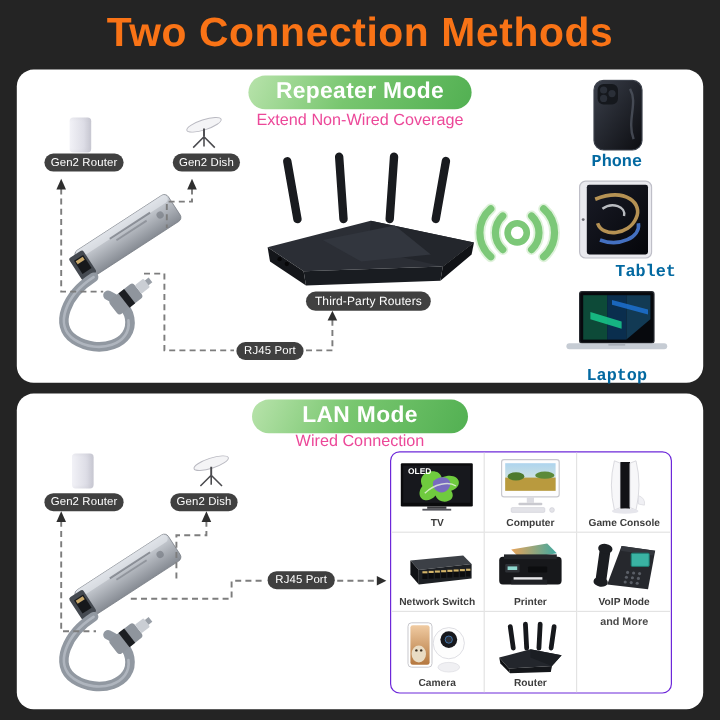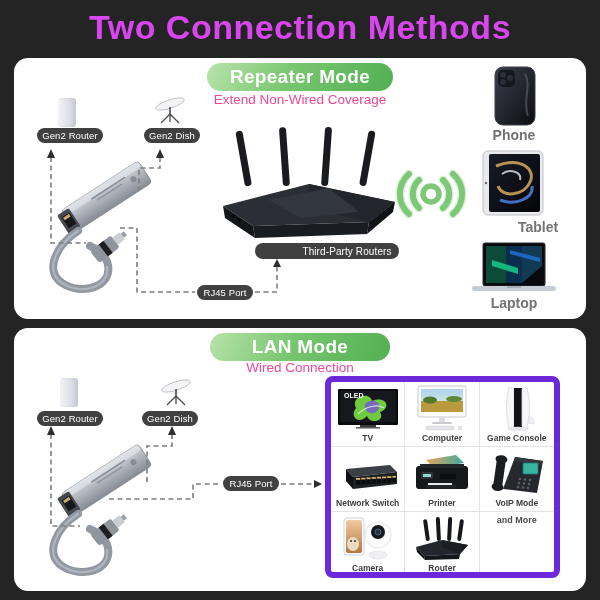--- a/index.html
+++ b/index.html
@@ -1,39 +1,39 @@
 <!DOCTYPE html>
 <html><head>
 <meta charset="utf-8">
 <style>
   html,body{margin:0;padding:0;background:#242424;}
   .stage{position:relative;width:600px;height:600px;background:#242424;overflow:hidden;
          font-family:"Liberation Sans","DejaVu Sans",sans-serif;}
   .title{position:absolute;top:8px;left:0;width:100%;text-align:center;
-         font-size:34px;font-weight:800;color:#d946ef;letter-spacing:.5px;}
+         font-size:34px;font-weight:800;color:#f97316;letter-spacing:.5px;}
   .panel{position:absolute;left:14px;width:572px;background:#ffffff;border-radius:14px;}
   .panel1{top:58px;height:261px;}
   .panel2{top:328px;height:263px;}
   .mode-pill{position:absolute;left:50%;transform:translateX(-50%);top:5px;width:186px;height:28px;
          border-radius:999px;display:flex;align-items:center;justify-content:center;
          background:linear-gradient(115deg,#b8e3ab 0%,#78c66f 45%,#52b052 100%);
          color:#fff;font-weight:800;font-size:19px;letter-spacing:.3px;}
   .subtitle{position:absolute;top:34px;left:0;width:100%;text-align:center;
          font-size:13.5px;color:#ec4899;}
   .panel2 .subtitle{top:32px;}
   .pill-dark{position:absolute;background:#404040;color:#fff;border-radius:999px;
          display:flex;align-items:center;justify-content:center;
          font-weight:400;font-size:9.5px;letter-spacing:.1px;white-space:nowrap;z-index:4;}
   .tower{position:absolute;width:18px;height:29px;border-radius:3px;
          background:linear-gradient(to right,#f2f2f7,#d2d2dd);box-shadow:inset -3px 0 4px rgba(0,0,0,.06);}
   .lines{position:absolute;inset:0;width:100%;height:100%;z-index:3;pointer-events:none;}
   .abs{position:absolute;}
-  .dev-label{position:absolute;text-align:center;font-size:14px;font-weight:700;color:#737373;}
+  .dev-label{position:absolute;text-align:center;font-size:14px;font-weight:700;color:#0369a1;font-family:Liberation Mono, monospace;}
   .grid-box{position:absolute;left:311px;top:48px;width:235px;height:202px;box-sizing:border-box;
-         border:6px solid #6d28d9;border-radius:8px;background:#fff;display:grid;
+         border:1px solid #6d28d9;border-radius:8px;background:#fff;display:grid;
          grid-template-columns:repeat(3,1fr);grid-template-rows:repeat(3,1fr);overflow:hidden;}
   .cell{border-right:1px solid #e3e3e3;border-bottom:1px solid #e3e3e3;
          display:flex;flex-direction:column;align-items:center;justify-content:flex-end;
          padding:2px 1px 3px;box-sizing:border-box;min-width:0;}
   .cell:nth-child(3n){border-right:none;}
   .cell:nth-child(n+7){border-bottom:none;justify-content:flex-end;}
   .cell-label{font-size:8.5px;font-weight:700;color:#3c3c3c;margin-top:1px;white-space:nowrap;}
   .cell.more{justify-content:flex-start;}
   .cell.more .cell-label{font-size:9px;color:#4a4a4a;}
 </style>
@@ -133,21 +133,21 @@
       </g>
       <polygon points="14,80 100,58 186,76 160,96 44,100" fill="#2b2e35"></polygon>
       <polygon points="100,58 186,76 160,96 98,82" fill="#23262c"></polygon>
       <polygon points="60,74 120,62 150,86 92,92" fill="#32363e"></polygon>
       <polygon points="14,80 44,100 46,112 16,92" fill="#14161a"></polygon>
       <polygon points="44,100 160,96 158,108 46,112" fill="#191c21"></polygon>
       <polygon points="160,96 186,76 184,86 158,108" fill="#101216"></polygon>
       <circle cx="24" cy="90" r="1.8" fill="#060607"></circle>
       <circle cx="30" cy="94" r="1.8" fill="#060607"></circle>
     </svg>
-    <div class="pill-dark" style="left:241px;top:185px;width:104px;height:16px;font-size:10px;padding-left:40px;">Third-Party Routers</div>
+    <div class="pill-dark" style="left:241px;top:185px;width:104px;height:16px;font-size:10px;">Third-Party Routers</div>
 
     <div class="pill-dark" style="left:183px;top:227px;width:56px;height:15px;">RJ45 Port</div>
 
     <svg class="abs" style="left:378px;top:106px;" width="78" height="60" viewBox="0 0 78 60">
       <g fill="none" stroke="#d7efd2" stroke-width="9" stroke-linecap="round" opacity=".8">
         <path d="M27,16 A19,19 0 0 0 27,44"></path>
           <path d="M17,10 A26.5,26.5 0 0 0 17,50"></path>
         <path d="M51,16 A19,19 0 0 1 51,44"></path>
           <path d="M61,10 A26.5,26.5 0 0 1 61,50"></path>
       </g>
@@ -183,21 +183,21 @@
     <svg class="abs" style="left:456px;top:184px;" width="88" height="52" viewBox="0 0 88 52">
       <rect x="13" y="1" width="62" height="43" rx="2" fill="#07090d" stroke="#2a2d33" stroke-width="1"></rect>
       <rect x="16" y="4" width="20" height="37" fill="#0d4a38"></rect>
       <rect x="36" y="4" width="16" height="37" fill="#0a2e4e"></rect>
       <polygon points="52,4 72,4 72,24 52,41" fill="#123a54"></polygon>
       <polygon points="22,18 48,26 48,32 22,24" fill="#19c98c" opacity=".85"></polygon>
       <polygon points="40,8 70,16 70,20 40,12" fill="#1e74d8" opacity=".8"></polygon>
       <rect x="2" y="44" width="84" height="5" rx="2.5" fill="#c6ccd4"></rect>
       <rect x="37" y="44" width="14" height="2" fill="#a7adb6"></rect>
     </svg>
-    <div class="dev-label" style="left:460px;top:237px;width:80px;">Laptop</div>
+    <div class="dev-label" style="left:460px;top:248px;width:80px;">Laptop</div>
   </section>
 
   <section class="panel panel2">
     <div class="mode-pill" style="width:180px;">LAN Mode</div>
     <div class="subtitle">Wired Connection</div>
 
     <svg class="lines" viewBox="0 0 572 263">
       <g fill="none" stroke="#7d7d7d" stroke-width="1.6" stroke-dasharray="5 3.5">
         <path d="M37,106 V198 H66"></path>
         <path d="M158,106 V118 H133 V155"></path>

